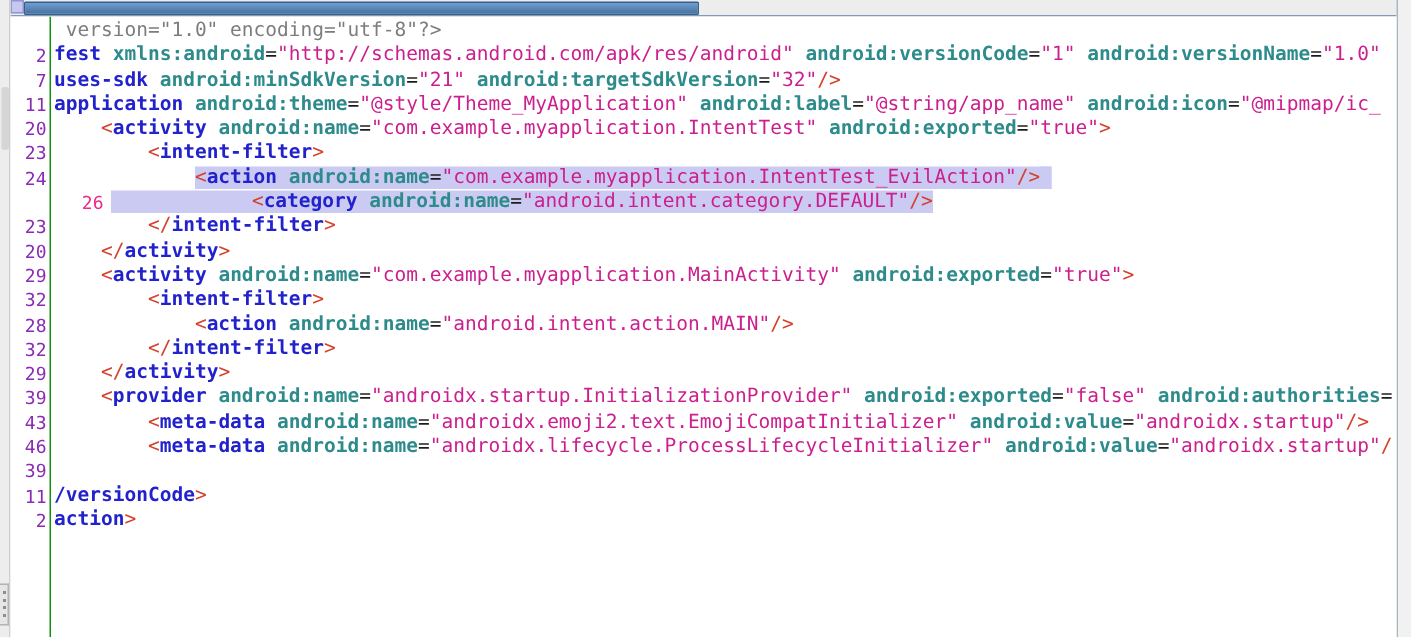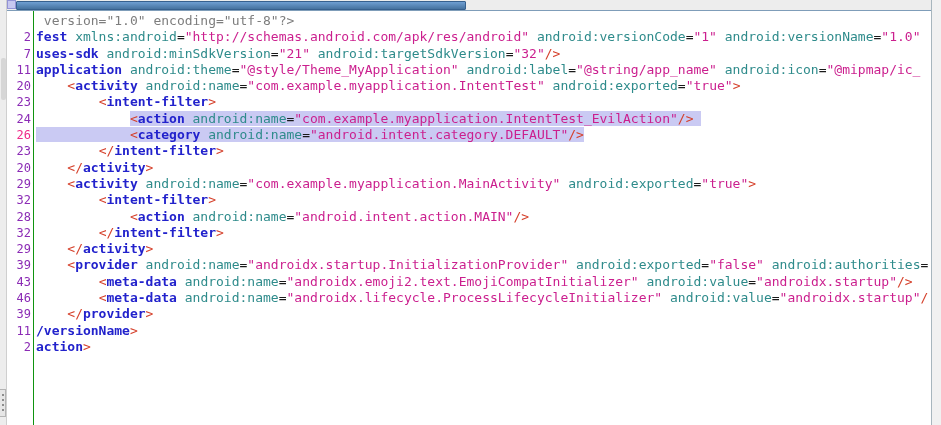--- a/index.html
+++ b/index.html
@@ -19,24 +19,24 @@
   .hthumb{position:absolute;left:9px;top:1px;width:450px;height:9px;border-radius:1px;
     background:linear-gradient(180deg,#6f9fd2,#46729f);border:1px solid #37608e;box-sizing:border-box;}
   
   .vscroll{position:absolute;right:0;top:0;width:10px;height:425px;background:#f1f1f1;border-left:1px solid #a8b6be;box-sizing:border-box;}
   
   .editor{position:absolute;left:7px;top:11px;width:924px;height:414px;background:#fff;overflow:hidden;padding-top:2px;box-sizing:border-box;}
   .editor:before{content:"";position:absolute;left:26px;top:0;width:1px;height:100%;background:var(--gutter-divider);}
   .row{height:16.3px;line-height:16.3px;white-space:pre;display:flex;}
   .num{display:inline-block;width:24px;min-width:24px;text-align:right;padding-right:2px;
     font-size:12px;color:var(--line-number);}
-  .num.cur{color:var(--line-number-current);}
+  .num.cur{color:var(--line-number-current);padding-left:38px;}
   .code{display:inline-block;padding-left:3px;font-size:13px;white-space:pre;color:var(--text);}
   .tk-t{color:var(--tag-name);font-weight:bold;}
-  .tk-a{color:var(--attr-name);}
+  .tk-a{color:var(--attr-name);font-weight:bold;}
   .tk-v{color:var(--attr-value);}
   .tk-d{color:var(--delimiter);}
   .tk-g{color:var(--prolog-gray);}
   .tk-p{color:var(--text);}
   .sel{background:var(--selection-bg);}
 </style>
 </head>
 <body>
 
 <div id="root">
@@ -63,17 +63,17 @@
       <div class="row"><span class="num">23</span><span class="code"><span class="tk-p">        </span><span class="tk-d">&lt;/</span><span class="tk-t">intent-filter</span><span class="tk-d">&gt;</span></span></div>
       <div class="row"><span class="num">20</span><span class="code"><span class="tk-p">    </span><span class="tk-d">&lt;/</span><span class="tk-t">activity</span><span class="tk-d">&gt;</span></span></div>
       <div class="row"><span class="num">29</span><span class="code"><span class="tk-p">    </span><span class="tk-d">&lt;</span><span class="tk-t">activity</span><span class="tk-p"> </span><span class="tk-a">android:name</span><span class="tk-p">=</span><span class="tk-v">"com.example.myapplication.MainActivity"</span><span class="tk-p"> </span><span class="tk-a">android:exported</span><span class="tk-p">=</span><span class="tk-v">"true"</span><span class="tk-d">&gt;</span></span></div>
       <div class="row"><span class="num">32</span><span class="code"><span class="tk-p">        </span><span class="tk-d">&lt;</span><span class="tk-t">intent-filter</span><span class="tk-d">&gt;</span></span></div>
       <div class="row"><span class="num">28</span><span class="code"><span class="tk-p">            </span><span class="tk-d">&lt;</span><span class="tk-t">action</span><span class="tk-p"> </span><span class="tk-a">android:name</span><span class="tk-p">=</span><span class="tk-v">"android.intent.action.MAIN"</span><span class="tk-d">/&gt;</span></span></div>
       <div class="row"><span class="num">32</span><span class="code"><span class="tk-p">        </span><span class="tk-d">&lt;/</span><span class="tk-t">intent-filter</span><span class="tk-d">&gt;</span></span></div>
       <div class="row"><span class="num">29</span><span class="code"><span class="tk-p">    </span><span class="tk-d">&lt;/</span><span class="tk-t">activity</span><span class="tk-d">&gt;</span></span></div>
       <div class="row"><span class="num">39</span><span class="code"><span class="tk-p">    </span><span class="tk-d">&lt;</span><span class="tk-t">provider</span><span class="tk-p"> </span><span class="tk-a">android:name</span><span class="tk-p">=</span><span class="tk-v">"androidx.startup.InitializationProvider"</span><span class="tk-p"> </span><span class="tk-a">android:exported</span><span class="tk-p">=</span><span class="tk-v">"false"</span><span class="tk-p"> </span><span class="tk-a">android:authorities</span><span class="tk-p">=</span></span></div>
       <div class="row"><span class="num">43</span><span class="code"><span class="tk-p">        </span><span class="tk-d">&lt;</span><span class="tk-t">meta-data</span><span class="tk-p"> </span><span class="tk-a">android:name</span><span class="tk-p">=</span><span class="tk-v">"androidx.emoji2.text.EmojiCompatInitializer"</span><span class="tk-p"> </span><span class="tk-a">android:value</span><span class="tk-p">=</span><span class="tk-v">"androidx.startup"</span><span class="tk-d">/&gt;</span></span></div>
       <div class="row"><span class="num">46</span><span class="code"><span class="tk-p">        </span><span class="tk-d">&lt;</span><span class="tk-t">meta-data</span><span class="tk-p"> </span><span class="tk-a">android:name</span><span class="tk-p">=</span><span class="tk-v">"androidx.lifecycle.ProcessLifecycleInitializer"</span><span class="tk-p"> </span><span class="tk-a">android:value</span><span class="tk-p">=</span><span class="tk-v">"androidx.startup"</span><span class="tk-d">/</span></span></div>
-      <div class="row"><span class="num">39</span><span class="code"><span class="tk-p">    </span><span class="tk-d">&lt;/</span><span class="tk-t">provider</span><span class="tk-d">&gt;</span></span></div>
-      <div class="row"><span class="num">11</span><span class="code"><span class="tk-t">/versionName</span><span class="tk-d">&gt;</span></span></div>
+      <div class="row"><span class="num">39</span></div>
+      <div class="row"><span class="num">11</span><span class="code"><span class="tk-t">/versionCode</span><span class="tk-d">&gt;</span></span></div>
       <div class="row"><span class="num">2</span><span class="code"><span class="tk-t">action</span><span class="tk-d">&gt;</span></span></div>
     </div>
 </div>
 
 </body></html>

